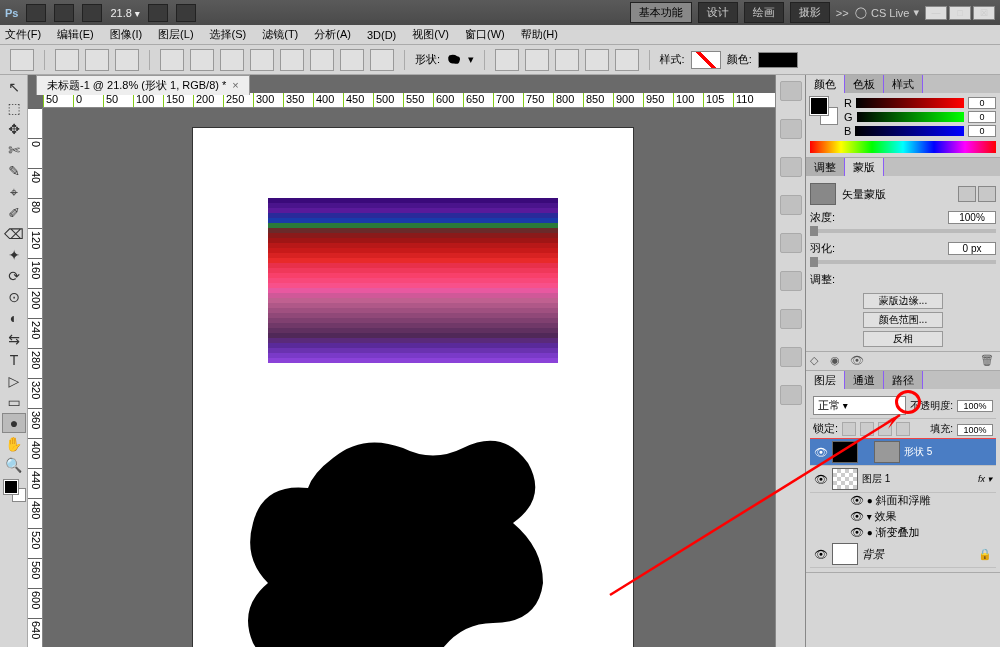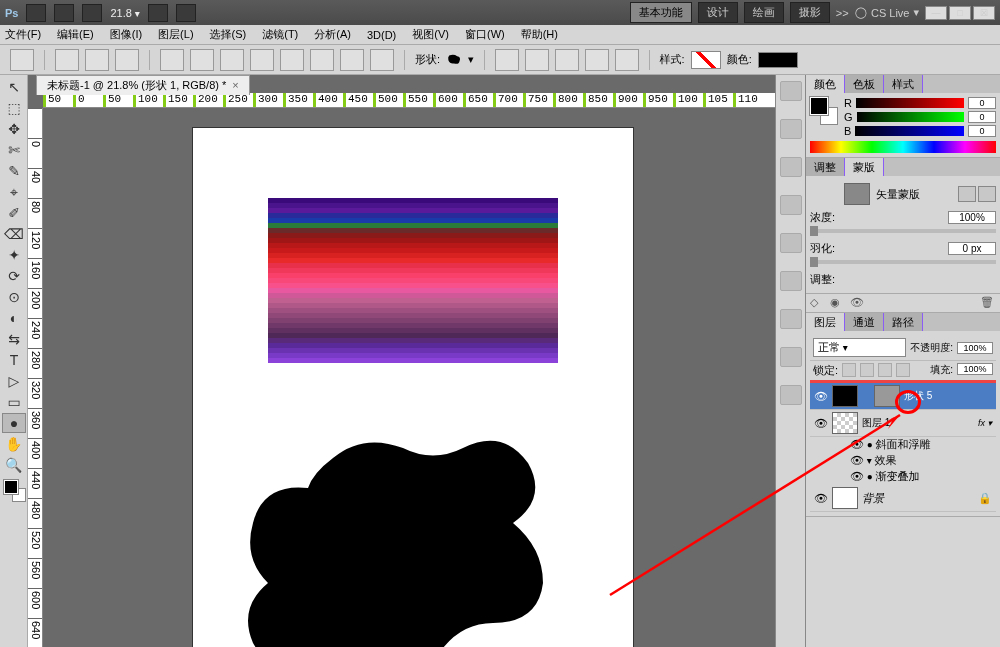--- a/index.html
+++ b/index.html
@@ -34,21 +34,21 @@
     .tool { width: 24px; height: 20px; display: flex; align-items: center; justify-content: center; border: 1px solid transparent; font-size: 14px; color: #333; }
     .tool.active { background: #bbb; border: 1px solid #888; }
     .tool-colors { margin-top: 4px; position: relative; height: 30px; }
     .fg-color { position: absolute; width: 14px; height: 14px; background: #000; border: 1px solid #fff; outline: 1px solid #888; top: 0; left: 2px; }
     .bg-color { position: absolute; width: 14px; height: 14px; background: #fff; border: 1px solid #888; top: 8px; left: 10px; }
     
     .canvas-area { flex: 1; background: #6a6a6a; position: relative; overflow: hidden; }
     .doc-tab { position: absolute; top: 0; left: 8px; background: #eee; padding: 2px 10px; font-size: 10px; border: 1px solid #999; border-bottom: none; z-index: 2; }
     .tab-close { margin-left: 6px; color: #666; }
     .ruler-h { position: absolute; top: 18px; left: 15px; right: 0; height: 15px; background: #fff; border-bottom: 1px solid #888; display: flex; font-size: 8px; overflow: hidden; }
-    .ruler-tick { width: 30px; border-left: 3px solid #84cc16; padding-left: 2px; flex-shrink: 0; font-family: Liberation Mono, monospace; }
+    .ruler-tick { width: 30px; border-left: 1px solid #84cc16; padding-left: 2px; flex-shrink: 0; }
     .ruler-v { position: absolute; top: 33px; left: 0; bottom: 0; width: 15px; background: #fff; border-right: 1px solid #888; display: flex; flex-direction: column; font-size: 8px; overflow: hidden; }
     .ruler-tick-v { height: 30px; border-top: 1px solid #666; writing-mode: vertical-rl; padding-top: 2px; flex-shrink: 0; }
     .canvas-viewport { position: absolute; top: 33px; left: 15px; right: 0; bottom: 0; background: #6a6a6a; overflow: hidden; }
     .canvas { position: absolute; top: 20px; left: 150px; width: 440px; height: 550px; background: #fff; box-shadow: 0 0 0 1px #333; }
     .gradient-rect { position: absolute; top: 70px; left: 75px; width: 290px; height: 170px; }
     .gradient-stripe { height: 5px; width: 100%; }
     .blob-shape { position: absolute; top: 300px; left: 40px; width: 360px; height: 250px; }
     .annotation-circle { position: absolute; top: 390px; left: 895px; width: 26px; height: 24px; border: 3px solid #f00; border-radius: 50%; z-index: 100; pointer-events: none; }
     .annotation-arrow { position: absolute; top: 405px; left: 590px; z-index: 99; pointer-events: none; }
     
@@ -69,40 +69,40 @@
     .rgb-sliders { flex: 1; display: flex; flex-direction: column; gap: 2px; }
     .slider-row { display: flex; align-items: center; gap: 4px; font-size: 9px; }
     .slider-track { flex: 1; height: 10px; position: relative; }
     .slider-r { background: linear-gradient(to right, #000, #f00); }
     .slider-g { background: linear-gradient(to right, #000, #0f0); }
     .slider-b { background: linear-gradient(to right, #000, #00f); }
     .slider-value { width: 28px; background: #fff; border: 1px solid #888; text-align: center; font-size: 9px; }
     .spectrum { height: 12px; margin-top: 4px; background: linear-gradient(to right, #f00, #ff0, #0f0, #0ff, #00f, #f0f, #f00); }
     
     .mask-panel { font-size: 10px; }
-    .mask-row { display: flex; align-items: center; gap: 6px; padding: 3px 0; margin-left: 34px; }
+    .mask-row { display: flex; align-items: center; gap: 6px; padding: 3px 0; }
     .mask-thumb { width: 26px; height: 22px; background: #888; border: 1px solid #666; }
     .mask-label { flex: 1; }
     .mask-icons { display: flex; gap: 2px; }
     .mask-icon-btn { width: 18px; height: 16px; background: #c8c8c8; border: 1px solid #888; }
     .prop-row { display: flex; align-items: center; justify-content: space-between; padding: 2px 0; }
     .prop-value { width: 48px; background: #fff; border: 1px solid #888; text-align: center; font-size: 10px; }
     .prop-slider { height: 4px; background: #bbb; margin: 2px 0 6px 0; position: relative; }
     .prop-slider::after { content: ''; position: absolute; left: 0; top: -3px; width: 8px; height: 10px; background: #888; }
     .mask-btns { display: flex; flex-direction: column; gap: 3px; align-items: center; margin-top: 4px; }
     .mask-btn { width: 80px; height: 16px; background: #e0e0e0; border: 1px solid #999; font-size: 10px; text-align: center; }
     .mask-footer { display: flex; gap: 4px; padding: 2px 4px; border-top: 1px solid #aaa; }
     .footer-icon { width: 16px; height: 14px; color: #555; }
     
     .layers-panel { font-size: 10px; }
     .layers-controls { display: flex; align-items: center; gap: 4px; padding: 3px; }
     .blend-select { flex: 1; background: #fff; border: 1px solid #888; padding: 1px 4px; font-size: 10px; }
     .opacity-label { font-size: 10px; }
     .opacity-value { width: 36px; background: #fff; border: 1px solid #888; font-size: 9px; text-align: center; }
-    .lock-row { display: flex; align-items: flex-start; gap: 4px; padding: 2px 3px; border-top: 1px solid #bbb; border-bottom: 3px solid #ef4444; }
+    .lock-row { display: flex; align-items: flex-end; gap: 4px; padding: 2px 3px; border-top: 1px solid #bbb; border-bottom: 1px solid #ef4444; }
     .lock-icon { width: 14px; height: 14px; background: #ccc; border: 1px solid #aaa; }
     .layers-list { background: #d6d6d6; max-height: 150px; overflow-y: auto; }
     .layer-row { display: flex; align-items: center; gap: 4px; padding: 2px 4px; min-height: 26px; border-bottom: 1px solid #c0c0c0; }
     .layer-row.selected { background: #4a7dc4; color: #fff; }
     .layer-vis { width: 14px; height: 14px; display: flex; align-items: center; justify-content: center; }
     .layer-thumb { width: 26px; height: 22px; background: #fff; border: 1px solid #666; }
     .layer-thumb.black { background: #000; }
     .layer-thumb.checker { background: repeating-conic-gradient(#ccc 0 25%, #fff 0 50%) 0 0/8px 8px; }
     .layer-link { width: 8px; }
     .layer-mask-thumb { width: 26px; height: 22px; background: #999; border: 1px solid #666; position: relative; }
@@ -383,20 +383,25 @@
         </div>
         <div class="prop-slider"></div>
         <div class="prop-row">
           <span>羽化:</span>
           <div class="prop-value">0 px</div>
         </div>
         <div class="prop-slider"></div>
         <div class="prop-row">
           <span>调整:</span>
         </div>
+        <div class="mask-btns">
+          <div class="mask-btn">蒙版边缘...</div>
+          <div class="mask-btn">颜色范围...</div>
+          <div class="mask-btn">反相</div>
+        </div>
       </div>
       <div class="mask-footer">
         <span class="footer-icon">◇</span>
         <span class="footer-icon">◉</span>
         <span class="footer-icon">👁</span>
         <span style="flex:1"></span>
         <span class="footer-icon">🗑</span>
       </div>
     </div>
 

